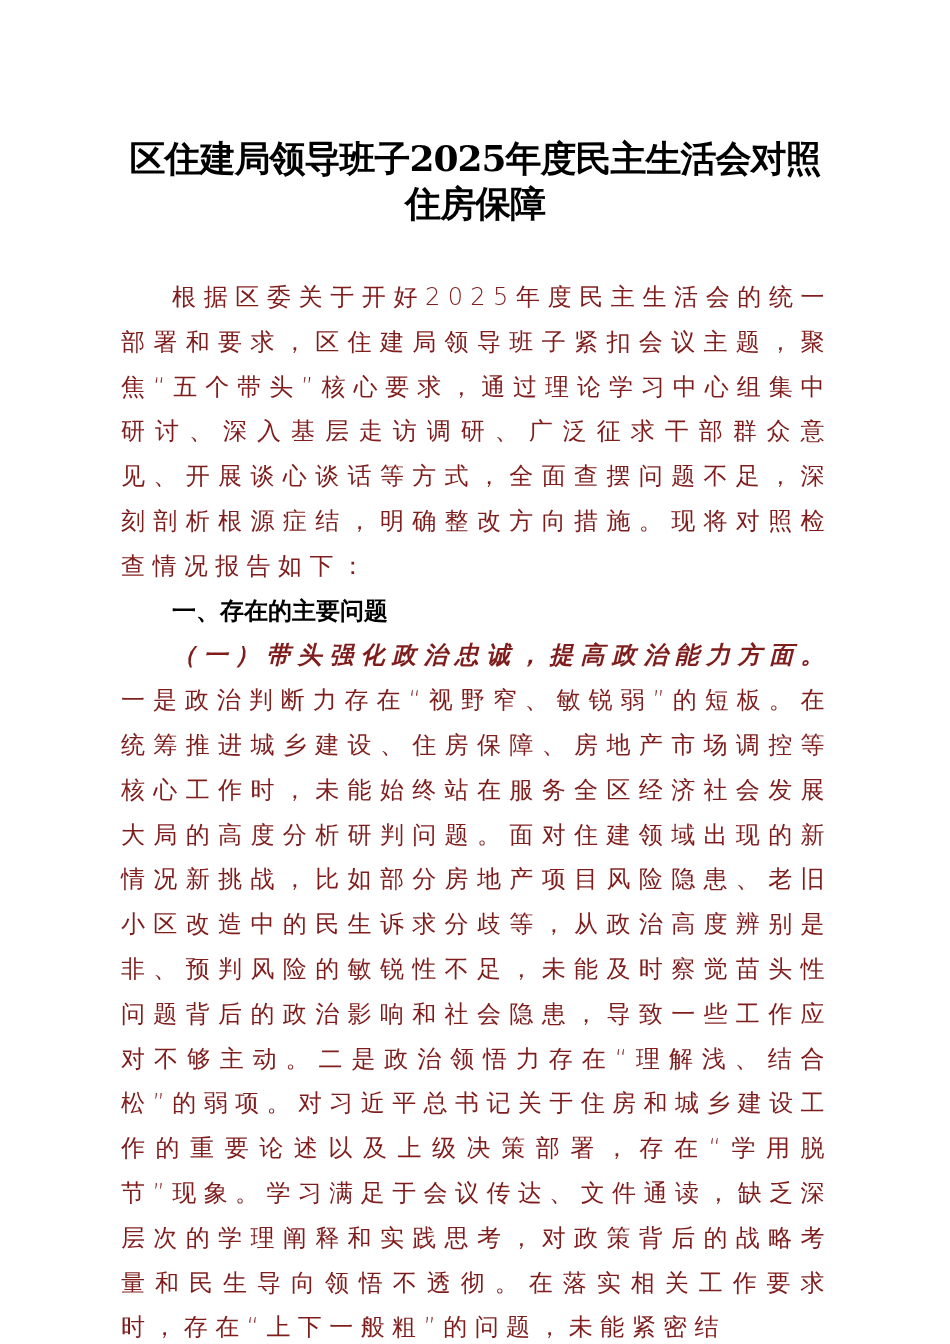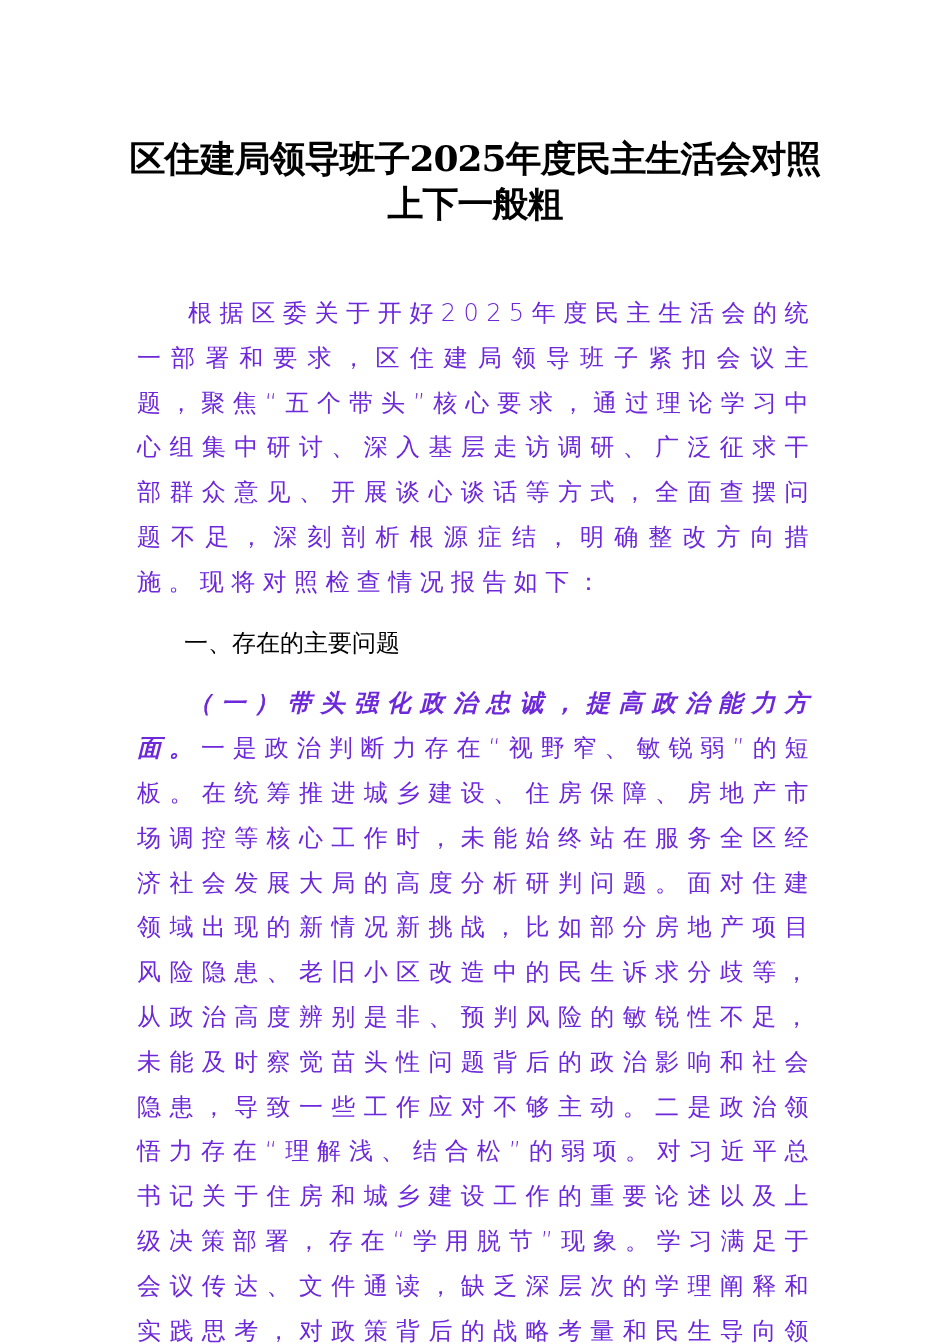--- a/index.html
+++ b/index.html
@@ -38,48 +38,48 @@
   .body {
     position: absolute;
     left: 121px;
     top: 275px;
     width: 711px;
     font-family: "DejaVu Sans", "Liberation Sans", sans-serif;
     font-size: 24px;
     line-height: 44.8px;
   }
   .para {
-    margin: 16px;
+    margin: 0;
     text-indent: 51px;
     text-align: justify;
     text-align-last: left;
     letter-spacing: 7.4px;
     font-weight: 300;
-    color: #6d28d9;
+    color: #7f1d1d;
   }
   .heading {
-    margin: 12px;
+    margin: 0;
     text-indent: 51px;
-    font-weight: normal;
+    font-weight: bold;
     letter-spacing: 0px;
     font-size: 24px;
     color: #000;
   }
   .sub-lead {
     font-weight: bold;
     font-style: italic;
   }
 </style>
 </head>
 <body>
 
 <div class="page">
   <h1 class="title">
     <span>区住建局领导班子2025年度民主生活会对照</span>
-    <span>上下一般粗</span>
+    <span>住房保障</span>
   </h1>
 
   <div class="body">
     <p class="para">根据区委关于开好2025年度民主生活会的统一部署和要求，区住建局领导班子紧扣会议主题，聚焦“五个带头”核心要求，通过理论学习中心组集中研讨、深入基层走访调研、广泛征求干部群众意见、开展谈心谈话等方式，全面查摆问题不足，深刻剖析根源症结，明确整改方向措施。现将对照检查情况报告如下：</p>
     <p class="heading">一、存在的主要问题</p>
     <p class="para"><span class="sub-lead">（一）带头强化政治忠诚，提高政治能力方面。</span><span>一是政治判断力存在“视野窄、敏锐弱”的短板。在统筹推进城乡建设、住房保障、房地产市场调控等核心工作时，未能始终站在服务全区经济社会发展大局的高度分析研判问题。面对住建领域出现的新情况新挑战，比如部分房地产项目风险隐患、老旧小区改造中的民生诉求分歧等，从政治高度辨别是非、预判风险的敏锐性不足，未能及时察觉苗头性问题背后的政治影响和社会隐患，导致一些工作应对不够主动。二是政治领悟力存在“理解浅、结合松”的弱项。对习近平总书记关于住房和城乡建设工作的重要论述以及上级决策部署，存在“学用脱节”现象。学习满足于会议传达、文件通读，缺乏深层次的学理阐释和实践思考，对政策背后的战略考量和民生导向领悟不透彻。在落实相关工作要求时，存在“上下一般粗”的问题，未能紧密结</span></p>
   </div>
 </div>
 
 </body></html>

